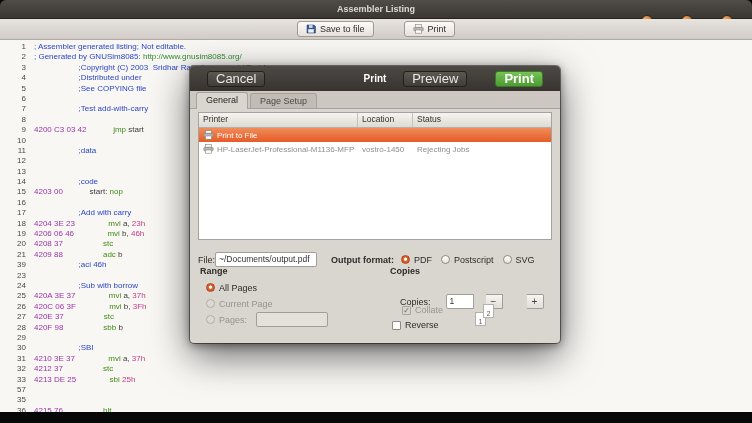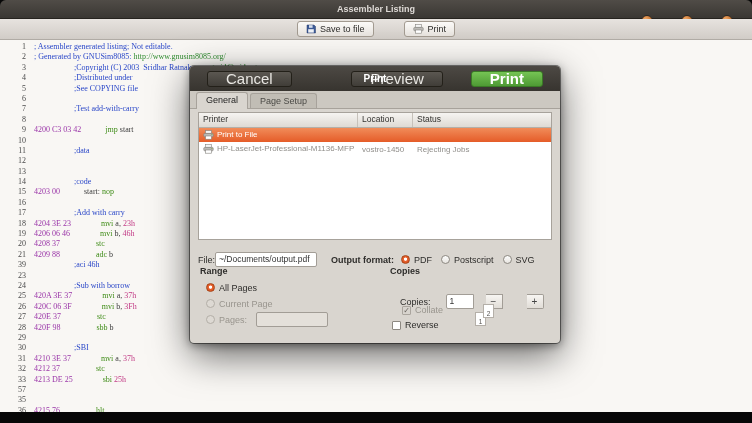--- a/index.html
+++ b/index.html
@@ -27,41 +27,41 @@
     background:linear-gradient(#e7e3df,#d1ccc7);border-bottom:1px solid #b0aba5;
     display:flex;justify-content:center;align-items:center;gap:6px}
   .tool-btn{display:inline-flex;align-items:center;gap:4px;height:16px;padding:0 8px;
     font-size:9px;color:#2e2d2b;background:linear-gradient(#fbfaf8,#e6e2dd);
     border:1px solid #a29a90;border-radius:3px}
   .ticon svg{display:block}
 
   
   .content{position:absolute;left:0;top:40px;width:752px;height:372px;
     background:#f9f7f4;overflow:hidden}
-  .listing{padding-top:2px;font-family:Liberation Serif, serif;
+  .listing{padding-top:2px;font-family:Liberation Sans, sans-serif;
     font-size:8px;line-height:10.4px}
   .line{white-space:pre;height:10.4px}
   .lnum{display:inline-block;width:26px;text-align:right;color:#4a4a4a}
   .lcode{padding-left:8px}
   .seg-c{color:#2946c8}
   .seg-u{color:#318c31}
   .seg-a{color:#9a35a8}
   .seg-m{color:#3f8c17}
   .seg-n{color:#c23a85}
   .seg-t{color:#3a3a3a}
 
   
   .dialog{position:absolute;left:190px;top:66px;width:370px;height:277px;
     background:#d9d5cf;border-radius:4px;overflow:hidden;
     box-shadow:0 12px 38px rgba(0,0,0,.6), 0 2px 10px rgba(0,0,0,.45), 0 0 0 1px rgba(0,0,0,.45);
     font-size:9px;color:#2e2d2b}
   .dlg-header{position:absolute;left:0;top:0;right:0;height:25px;
     background:linear-gradient(#4d4944,#37342f);display:flex;align-items:center;
     padding:0 5px;box-sizing:border-box}
-  .hbtn{height:16px;padding:0 18px;font-size:15px;color:#e9e7e3;
+  .hbtn{height:16px;padding:0 8px;font-size:13px;color:#e9e7e3;
     background:linear-gradient(#5b5751,#403d38);border:1px solid #232019;border-radius:3px;
     display:inline-flex;align-items:center}
   .hbtn.green{background:linear-gradient(#75c454,#4e9a34);border-color:#3a7a26;color:#fff;font-weight:bold}
   .dlg-title{position:absolute;left:50%;transform:translateX(-50%);color:#fff;
     font-weight:bold;font-size:10px;line-height:25px}
   .hdr-right{margin-left:auto;display:flex;gap:4px}
 
   .tabs{position:absolute;left:0;top:25px;right:0;height:18px;background:#ccc8c1;
     border-bottom:1px solid #a7a29b;padding-left:6px;display:flex;align-items:flex-end;box-sizing:border-box}
   .tab{height:14px;line-height:14px;padding:0 9px;font-size:9px;color:#4b4a46;
@@ -73,21 +73,21 @@
   .plist-header{display:flex;height:14px;background:linear-gradient(#f6f4f1,#dedad4);
     border-bottom:1px solid #b4afa8;font-size:8.5px;color:#33322f}
   .ph-cell{padding:1px 4px;box-sizing:border-box;border-right:1px solid #c6c1ba;line-height:11px}
   .ph-printer{width:159px}
   .ph-loc{width:55px}
   .ph-status{flex:1;border-right:none}
   .plist-body{height:112px;overflow:hidden}
   .plist-row{display:flex;height:14px;align-items:center;font-size:8px;color:#908e8a}
   .plist-row.selected{background:linear-gradient(#f18c59,#e55c28);color:#fff}
   .cell{padding:0 4px;box-sizing:border-box;white-space:nowrap;overflow:hidden}
-  .c-printer{width:159px;display:flex;gap:3px}
+  .c-printer{width:159px;display:flex;align-items:center;gap:3px}
   .c-loc{width:55px}
   .c-status{flex:1}
   .picon svg{display:block}
 
   .entry{display:inline-block;background:#fff;border:1px solid #a29d96;border-radius:2px;
     font-size:8.5px;padding:1px 3px;height:11px;line-height:11px;color:#333;white-space:nowrap;overflow:hidden}
   .file-row{position:absolute;left:8px;top:186px;display:flex;align-items:center}
   .file-entry{width:94px;}
   .ofl{margin-left:14px;margin-right:7px;font-weight:bold}
   .fmt-options{display:flex;align-items:center;gap:9px}

